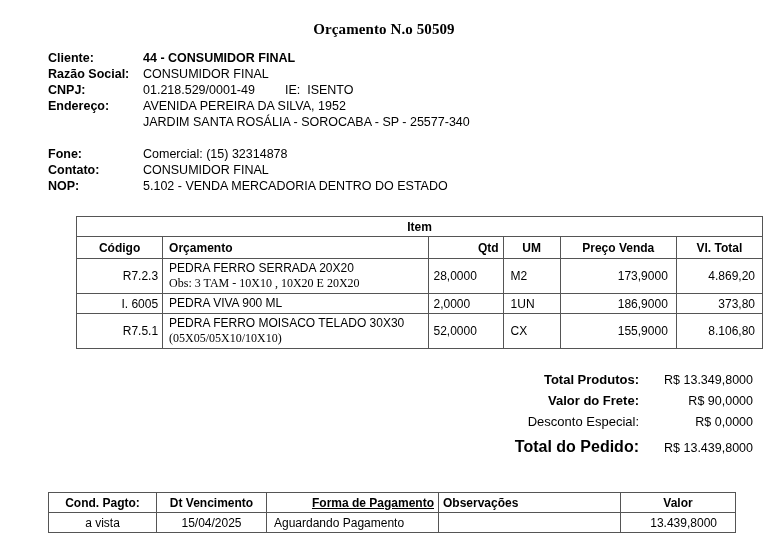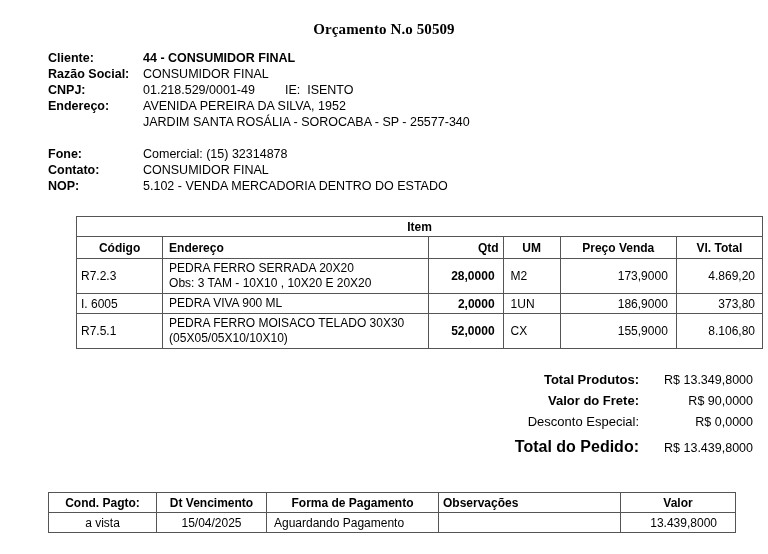--- a/index.html
+++ b/index.html
@@ -93,29 +93,29 @@
     height: 19px;
     padding: 1px 4px;
   }
   .col-codigo   { width: 86px;  text-align: center; }
   .col-desc     { width: 266px; text-align: left; }
   .col-qtd      { width: 74px;  text-align: right; }
   .col-um       { width: 57px;  text-align: center; }
   .col-preco    { width: 116px; text-align: center; }
   .col-total    { width: 86px;  text-align: center; }
 
-  .items-table td.c-codigo { text-align: left;  }
+  .items-table td.c-codigo { text-align: right;  }
   .items-table td.c-desc   { text-align: left;  padding-left: 6px; }
-  .items-table td.c-qtd    { text-align: right; padding-right: 8px; font-weight: bold; }
+  .items-table td.c-qtd    { padding-right: 8px; }
   .items-table td.c-um     { text-align: left;  padding-left: 7px; }
   .items-table td.c-preco  { text-align: right; padding-right: 8px; }
   .items-table td.c-total  { text-align: right; padding-right: 7px; }
 
   .desc-main { display: block; line-height: 15px; }
-  .desc-sub  { display: block; line-height: 15px; }
+  .desc-sub  { display: block; line-height: 15px; font-family: Liberation Serif, serif; }
 
   
   .totals {
     position: absolute;
     top: 372px;
     left: 487px;
     width: 270px;
   }
   .tot-row {
     display: flex;
@@ -161,21 +161,21 @@
   }
   .pay-table td, .pay-table th {
     border: 1px solid #555555;
     font-size: 12px;
     height: 17px;
     padding: 1px 4px;
   }
   .pay-table th { font-weight: bold; }
   .p-cond  { width: 108px; text-align: center; }
   .p-venc  { width: 110px; text-align: center; }
-  .p-forma { width: 172px; text-align: center; padding-left: 7px; }
+  .p-forma { width: 172px; text-align: right; padding-left: 7px; text-decoration: underline; }
   .p-obs   { width: 182px; text-align: left; padding-left: 7px; }
   .p-valor { width: 115px; text-align: center; }
 
   .pay-table td.v-cond  { text-align: center; }
   .pay-table td.v-venc  { text-align: center; }
   .pay-table td.v-forma { text-align: left; padding-left: 7px; }
   .pay-table td.v-obs   { text-align: left; }
   .pay-table td.v-valor { text-align: right; padding-right: 18px; }
 </style>
 </head>
@@ -235,21 +235,21 @@
     <col class="col-um">
       <col class="col-preco">
       <col class="col-total">
   </colgroup>
   <thead>
     <tr>
       <th class="hdr-span" colspan="6">Item</th>
     </tr>
     <tr>
       <th class="hdr-cell col-codigo">Código</th>
-      <th class="hdr-cell col-desc" style="text-align:left;padding-left:6px;">Endereço</th>
+      <th class="hdr-cell col-desc" style="text-align:left;padding-left:6px;">Orçamento</th>
       <th class="hdr-cell col-qtd">Qtd</th>
       <th class="hdr-cell col-um">UM</th>
       <th class="hdr-cell col-preco">Preço Venda</th>
       <th class="hdr-cell col-total">Vl. Total</th>
     </tr>
   </thead>
   <tbody>
     <tr style="height:34px;">
       <td class="c-codigo">R7.2.3</td>
       <td class="c-desc">

